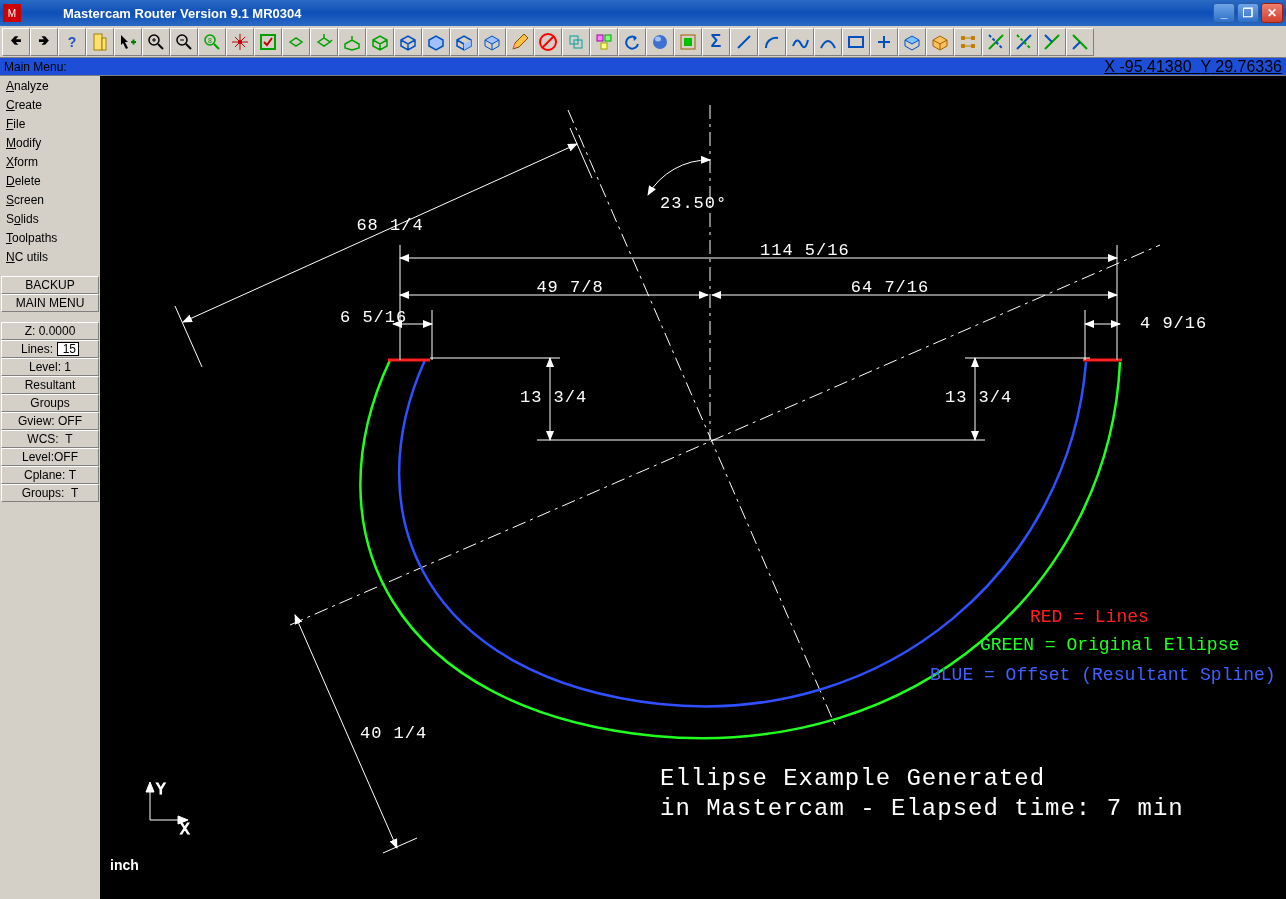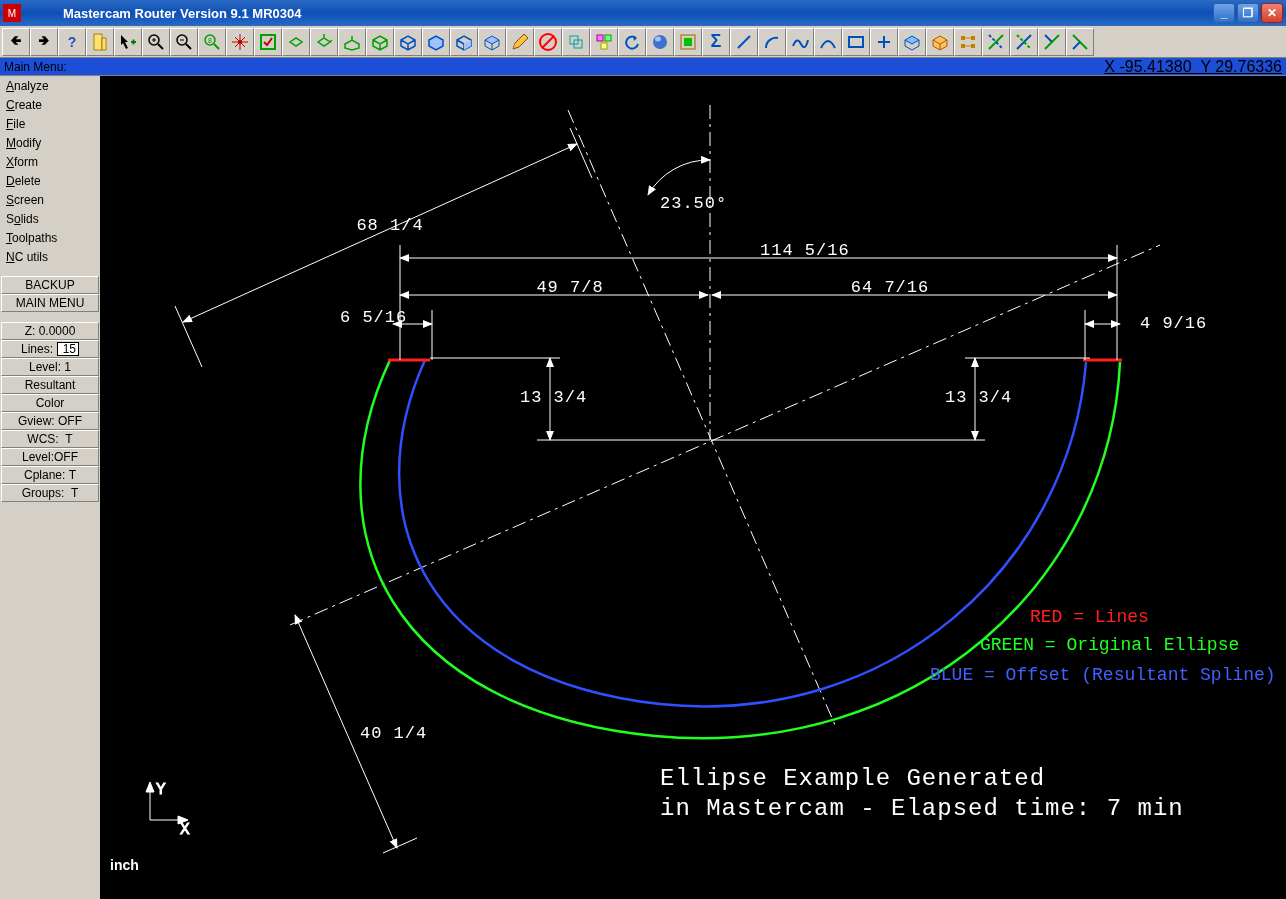--- a/index.html
+++ b/index.html
@@ -310,21 +310,21 @@
         <span>Lines:</span>
         <span class="color-swatch">
           <span>15</span>
         </span>
       </div>
     <div class="side-status"><span>Level:</span>&nbsp;<span>1</span></div>
     <div class="side-status">
         <span>Resultant</span>
       </div>
     <div class="side-status">
-        <span>Color</span>
+        <span>Groups</span>
       </div>
     <div class="side-status"><span>Gview:</span>&nbsp;<span>OFF</span></div>
     <div class="side-status"><span>WCS:</span>&nbsp;&nbsp;<span>T</span></div>
     <div class="side-status">
         <span>Level:</span>
         <span>OFF</span>
       </div>
     <div class="side-status"><span>Cplane:</span>&nbsp;<span>T</span></div>
     <div class="side-status"><span>Groups:</span>&nbsp;&nbsp;<span>T</span></div>
   </div>

